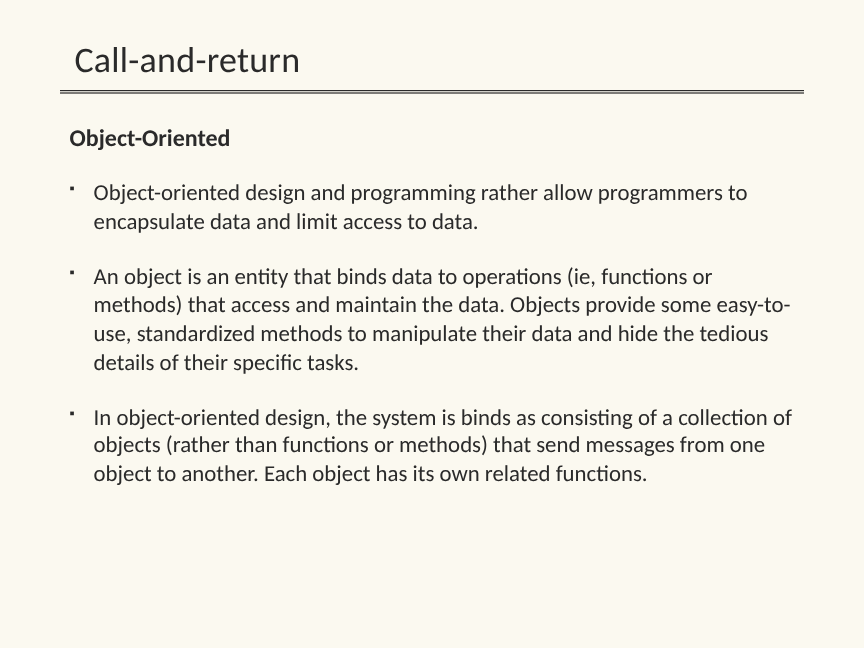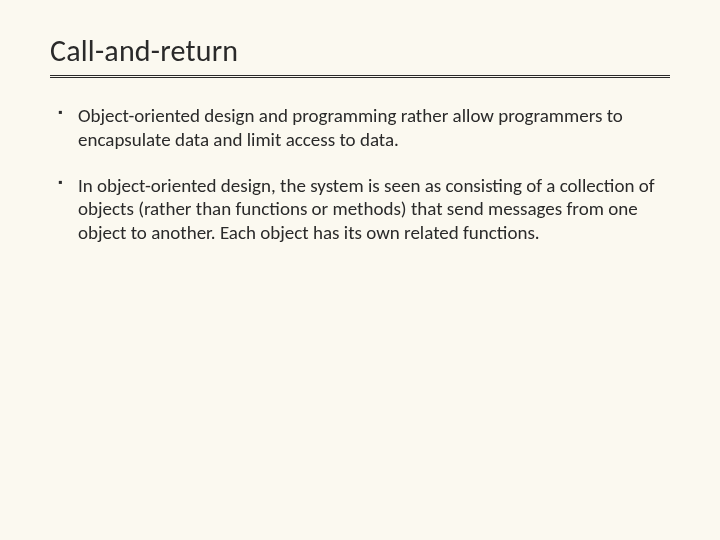--- a/index.html
+++ b/index.html
@@ -11,21 +11,21 @@
     font-family: "Gill Sans", "Gill Sans MT", "Segoe UI", Calibri, sans-serif;
     color: #2a2a2a;
   }
   .slide {
     box-sizing: border-box;
     padding: 32px 50px 20px 50px;
   }
   .title {
     font-size: 30px;
     font-weight: 400;
-    margin: 0 0 6px 0;
+    margin: 0 0 6px 12px;
     letter-spacing: 0.2px;
   }
   .rule {
     border: none;
     border-top: 3.5px double #2a2a2a;
     height: 4px;
     margin: 0 0 22px 0;
   }
   .subtitle {
     font-size: 20px;
@@ -53,17 +53,19 @@
     font-size: 12px;
     color: #2a2a2a;
   }
 </style>
 </head>
 <body>
 
 <div class="slide">
   <h1 class="title">Call-and-return</h1>
   <hr class="rule">
+  <div class="subtitle">Object-Oriented</div>
   <ul class="points">
     <li>Object-oriented design and programming rather allow programmers to encapsulate data and limit access to data.</li>
-    <li>In object-oriented design, the system is seen as consisting of a collection of objects (rather than functions or methods) that send messages from one object to another. Each object has its own related functions.</li>
+    <li>An object is an entity that binds data to operations (ie, functions or methods) that access and maintain the data. Objects provide some easy-to-use, standardized methods to manipulate their data and hide the tedious details of their specific tasks.</li>
+    <li>In object-oriented design, the system is binds as consisting of a collection of objects (rather than functions or methods) that send messages from one object to another. Each object has its own related functions.</li>
   </ul>
 </div>
 
 </body></html>

